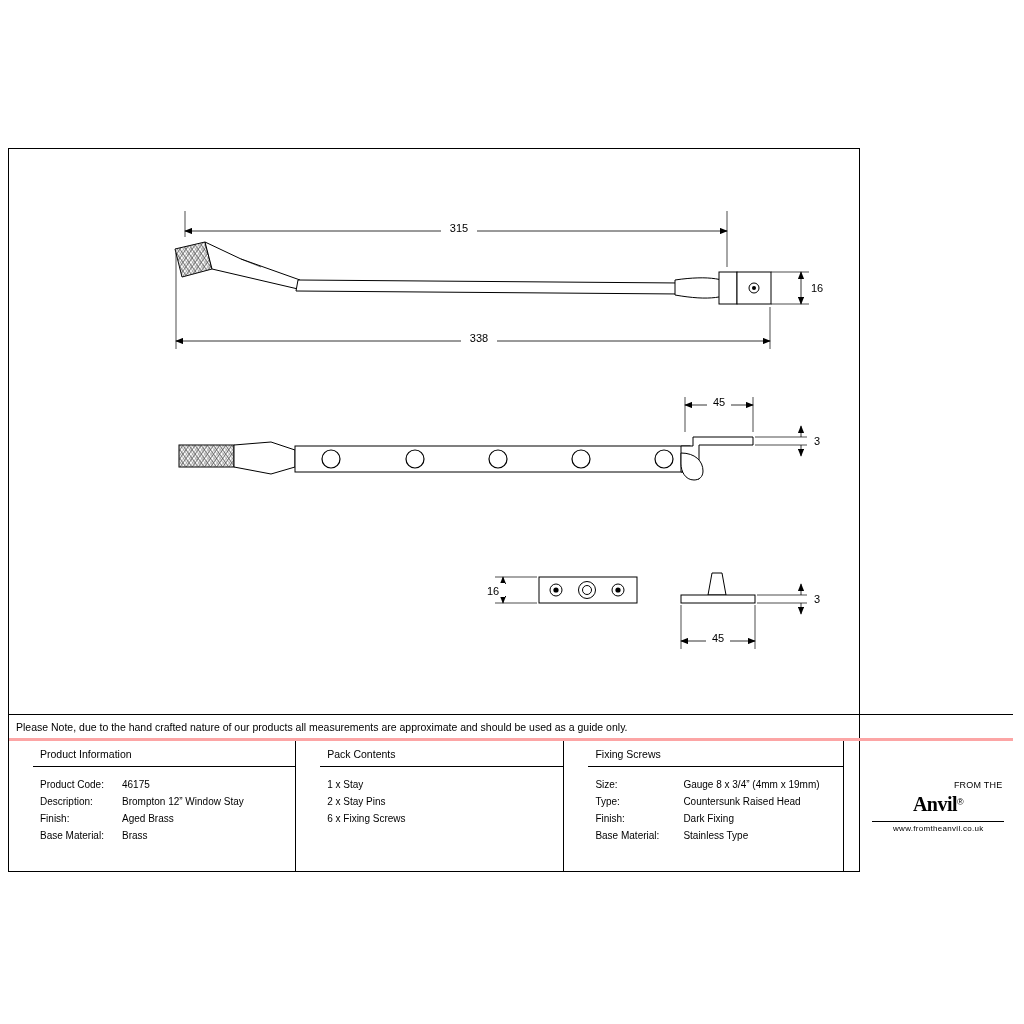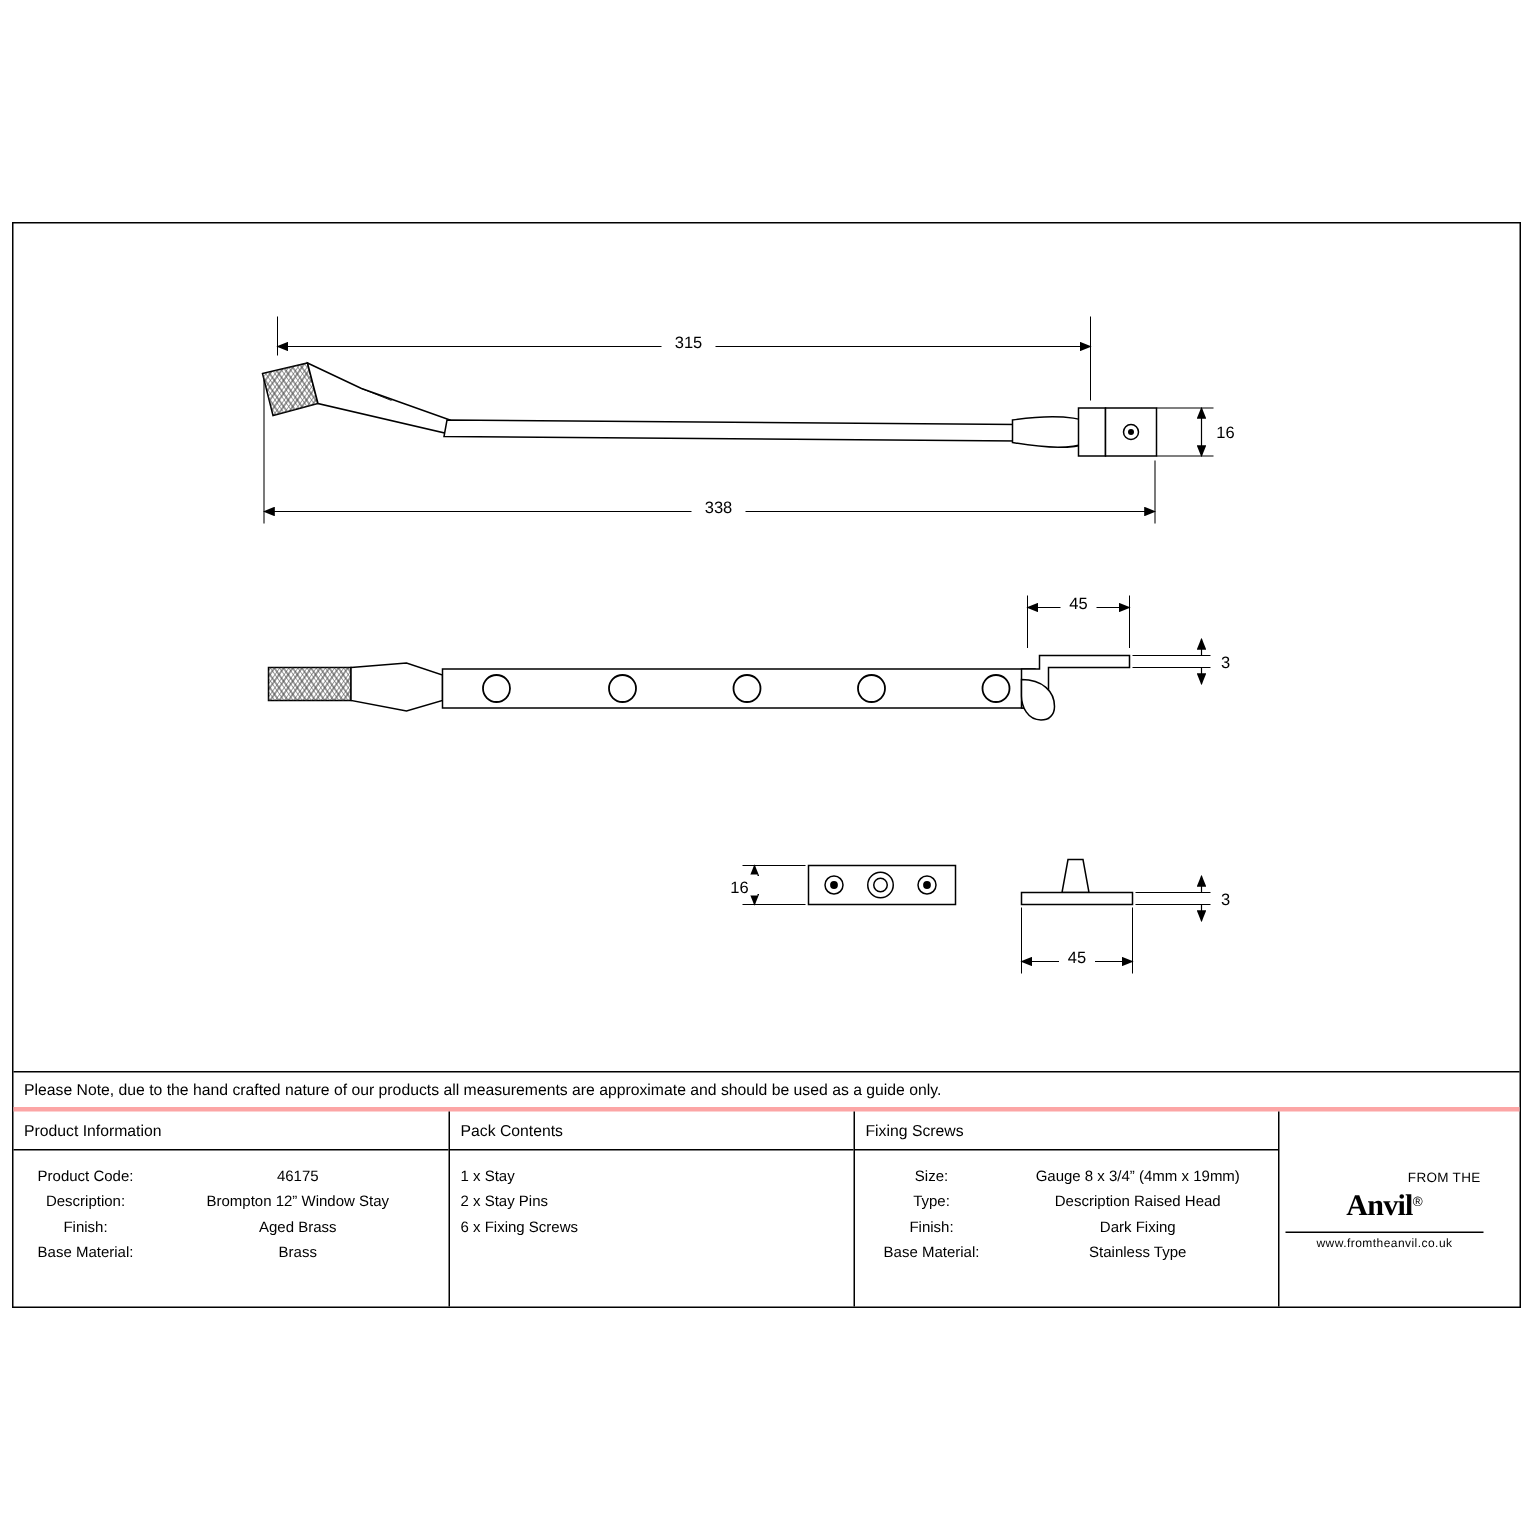--- a/index.html
+++ b/index.html
@@ -11,21 +11,21 @@
     width: 1024px;
     height: 1024px;
     font-family: "Liberation Sans", sans-serif;
     color: #000000;
     position: relative;
   }
   .sheet {
     position: absolute;
     left: 8px;
     top: 148px;
-    width: 1006px;
+    width: 852px;
     height: 724px;
     border: 1px solid #000000;
     box-sizing: border-box;
   }
   .drawing-area {
     position: absolute;
     left: 0;
     top: 0;
     width: 1004px;
     height: 565px;
@@ -50,41 +50,41 @@
     left: 0;
     top: 592px;
     width: 1004px;
     height: 130px;
     display: flex;
   }
   .col {
     box-sizing: border-box;
     position: relative;
     height: 100%;
+    margin-left: 24px;
   }
   .col-prod { width: 291px; border-right: 1px solid #000000; }
   .col-pack { width: 270px; border-right: 1px solid #000000; }
   .col-fix  { width: 283px; border-right: 1px solid #000000; }
   .col-logo { width: 160px; }
   .col-head {
     font-size: 10.5px;
     padding: 7px 0 0 7px;
     height: 26px;
     box-sizing: border-box;
     border-bottom: 1px solid #000000;
   }
   .col-body {
     padding: 9px 0 0 7px;
     font-size: 10px;
   }
   .kv {
     display: flex;
     line-height: 17px;
     white-space: nowrap;
-    text-align: center;
   }
   .kv .k { width: 82px; flex: 0 0 auto; }
   .kv-fix .k { width: 88px; }
   .kv .v { flex: 1 1 auto; }
   .plain-line { line-height: 17px; font-size: 10px; white-space: nowrap; }
 
   
   .logo-wrap {
     position: absolute;
     left: 0; top: 0;
@@ -316,21 +316,21 @@
 
     <div class="col col-fix">
       <div class="col-head">Fixing Screws</div>
       <div class="col-body">
         <div class="kv kv-fix">
           <span class="k">Size:</span>
           <span class="v">Gauge 8 x 3/4” (4mm x 19mm)</span>
         </div>
         <div class="kv kv-fix">
           <span class="k">Type:</span>
-          <span class="v">Description Raised Head</span>
+          <span class="v">Countersunk Raised Head</span>
         </div>
         <div class="kv kv-fix">
           <span class="k">Finish:</span>
           <span class="v">Dark Fixing</span>
         </div>
         <div class="kv kv-fix">
           <span class="k">Base Material:</span>
           <span class="v">Stainless Type</span>
         </div>
       </div>

